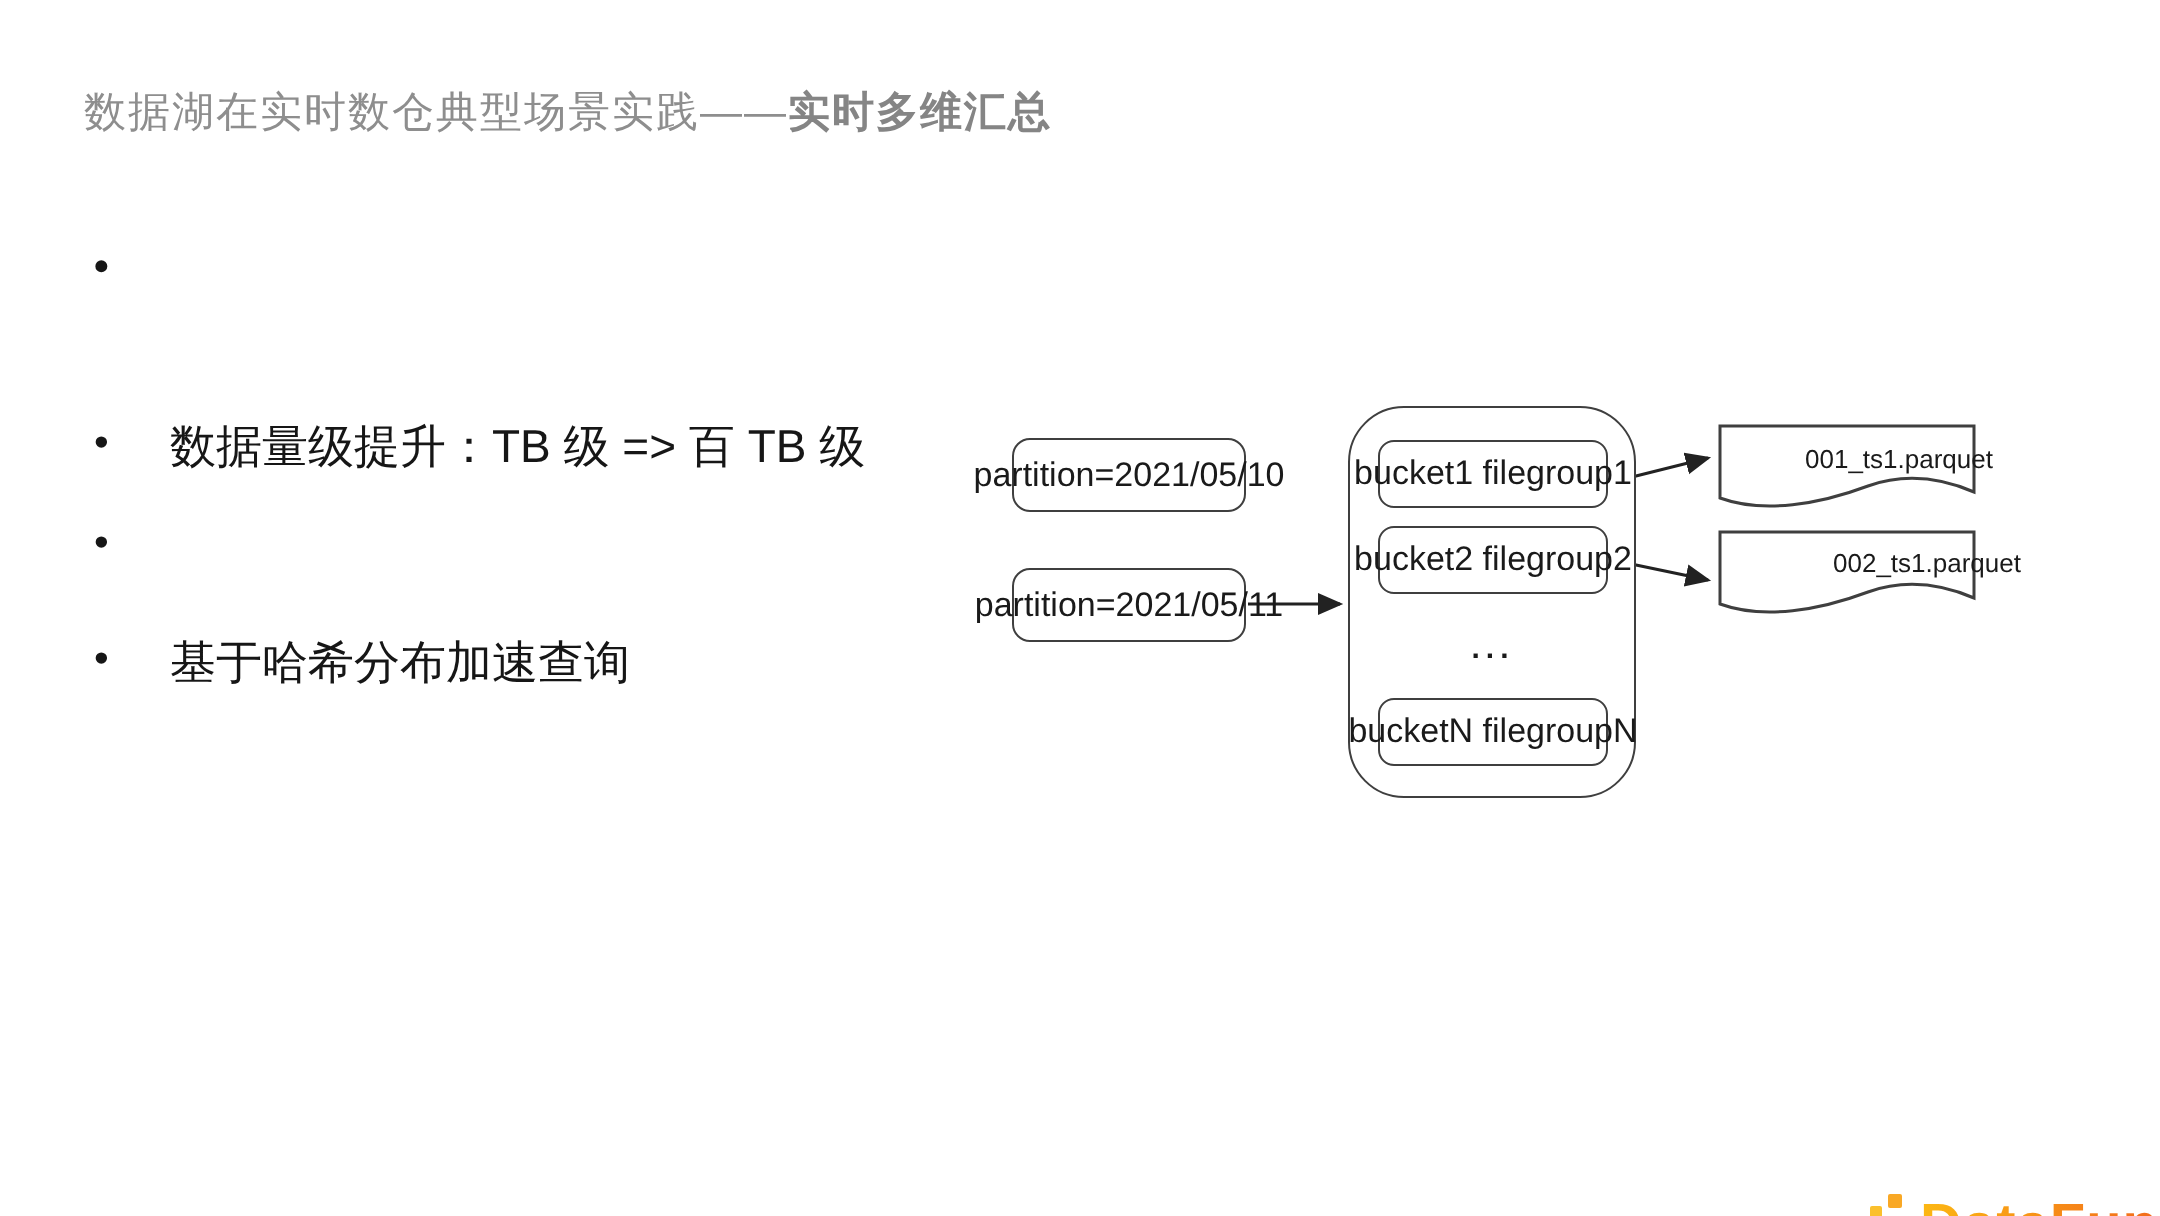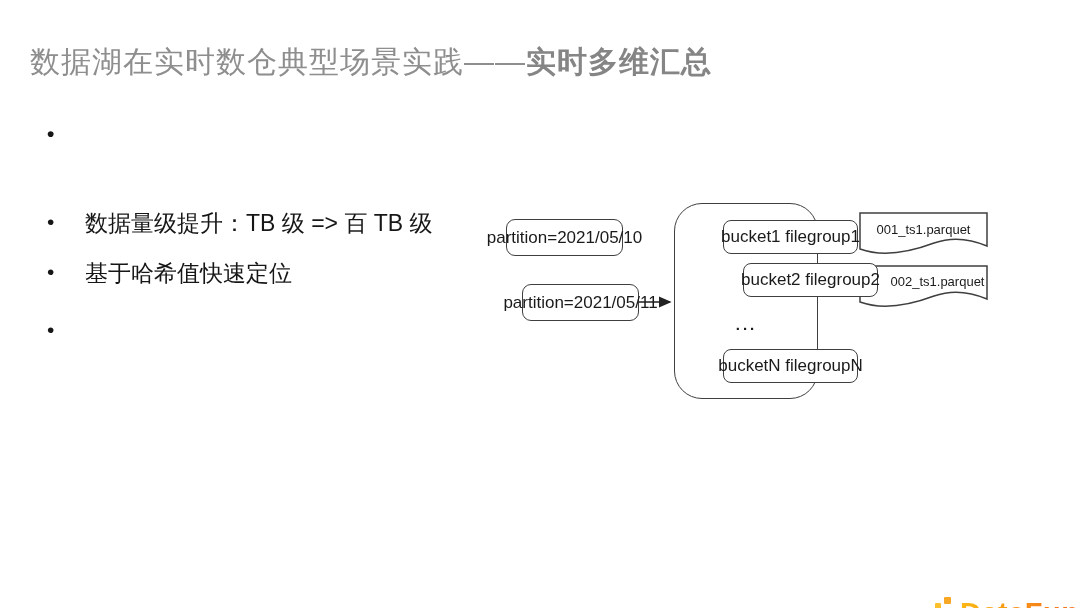--- a/index.html
+++ b/index.html
@@ -13,23 +13,23 @@
     height: 608px;
     background: #ffffff;
     overflow: hidden;
     font-family: "Liberation Sans", "DejaVu Sans", sans-serif;
     color: #141414;
   }
 
   
   .slide-title {
     position: absolute;
-    left: 30px;
+    left: 42px;
     top: 42px;
-    font-size: 30px;
+    font-size: 21px;
     letter-spacing: 1px;
     color: #8e8e8e;
     white-space: nowrap;
     text-align: right;
   }
   .slide-title .title-emphasis {
     font-weight: 700;
     color: #858585;
   }
 
@@ -71,42 +71,42 @@
     color: #1a1a1a;
     white-space: nowrap;
   }
   .partition-box {
     left: 506px;
     width: 117px;
     height: 37px;
     border-radius: 9px;
   }
   .partition-1 { top: 219px; }
-  .partition-2 { top: 284px; margin-left: 16px; }
+  .partition-2 { top: 284px; }
   .partition-3 { top: 347px; }
 
   .bucket-container {
     position: absolute;
     box-sizing: border-box;
     left: 674px;
     top: 203px;
     width: 144px;
     height: 196px;
     border: 1.5px solid #3f3f3f;
     border-radius: 28px;
     background: #ffffff;
   }
   .bucket-box {
-    left: 723px;
-    width: 135px;
+    left: 689px;
+    width: 115px;
     height: 34px;
     border-radius: 8px;
   }
   .bucket-1 { top: 220px; }
-  .bucket-2 { top: 263px; margin-left: 20px; }
+  .bucket-2 { top: 263px; }
   .bucket-n { top: 349px; }
   .bucket-ellipsis {
     position: absolute;
     left: 689px;
     top: 316px;
     width: 115px;
     text-align: center;
     font-size: 15px;
     font-weight: 700;
     letter-spacing: 3px;
@@ -115,20 +115,21 @@
 
   
   .file-label {
     position: absolute;
     left: 860px;
     width: 127px;
     text-align: center;
     font-size: 13px;
     color: #1a1a1a;
     white-space: nowrap;
+    padding-left: 26px;
   }
   .file-label-1 { top: 222px; }
   .file-label-2 { top: 274px; margin-left: 14px; }
 
   
   .diagram-svg {
     position: absolute;
     left: 0;
     top: 0;
     pointer-events: none;
@@ -166,24 +167,24 @@
 
   <div class="bullet bullet-1 bold">
     <span class="dot">•</span>
   </div>
   <div class="bullet bullet-2">
     <span class="dot">•</span>
     <span>数据量级提升：TB 级 =&gt; 百 TB 级</span>
   </div>
   <div class="bullet bullet-3">
     <span class="dot">•</span>
-    <span>基于哈希值快速定位</span>
   </div>
   <div class="bullet bullet-4">
     <span class="dot">•</span>
+    <span>基于哈希分布加速查询</span>
   </div>
 
   <svg class="diagram-svg" width="1080" height="608" viewBox="0 0 1080 608">
     <defs>
       <marker id="arrowhead" markerWidth="9" markerHeight="8" refX="7" refY="3.5" orient="auto">
         <path d="M0,0 L8,3.5 L0,7 Z" fill="#222222"></path>
       </marker>
     </defs>
 
     <line x1="624" y1="302" x2="670" y2="302" stroke="#222222" stroke-width="1.6" marker-end="url(#arrowhead)"></line>

